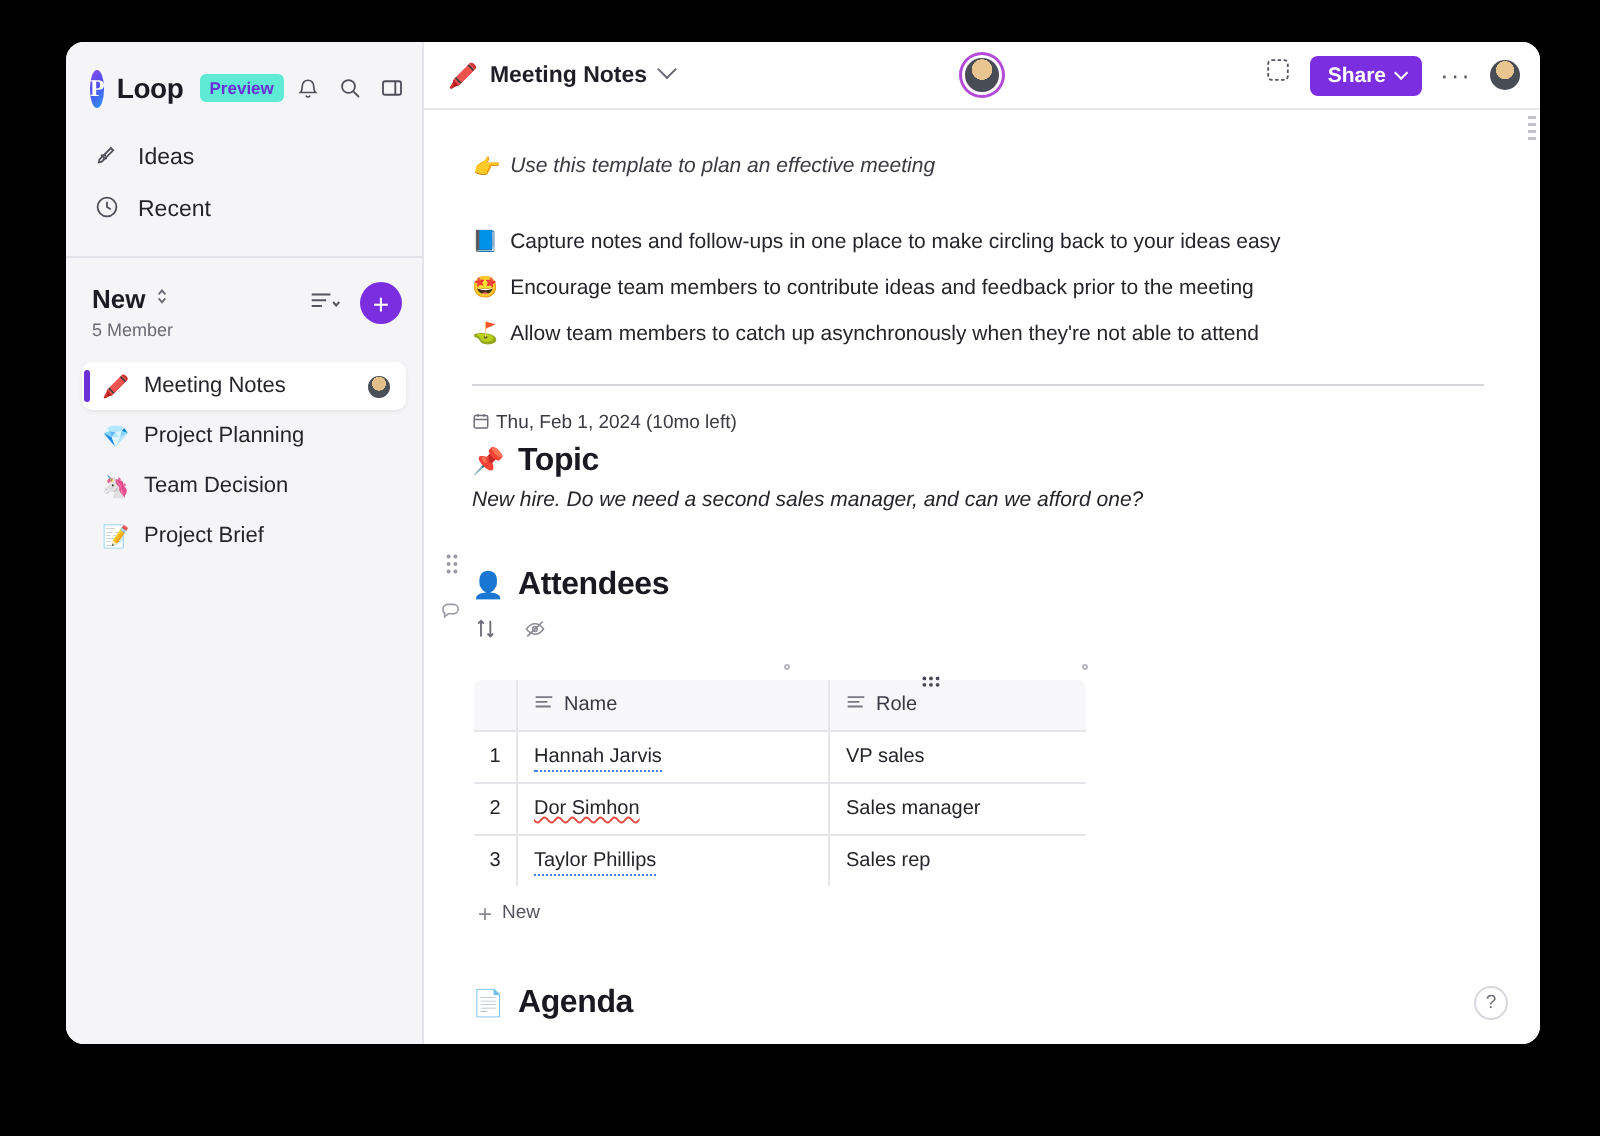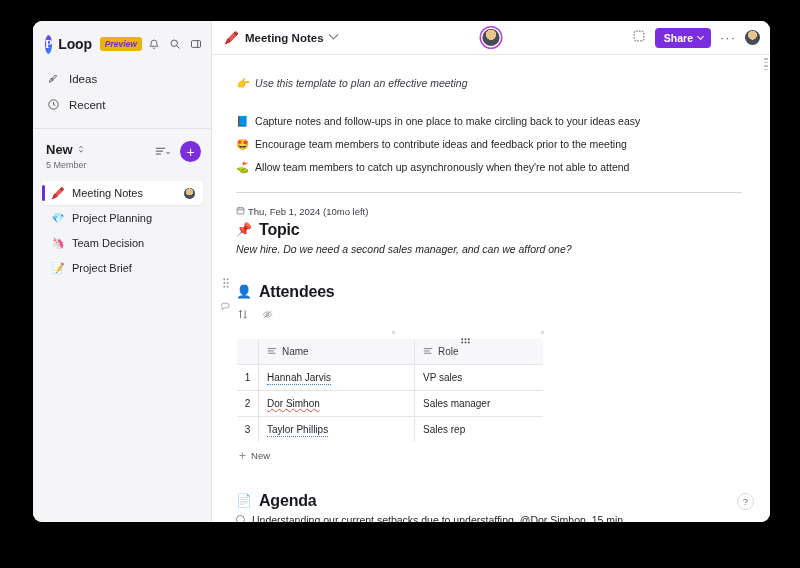--- a/index.html
+++ b/index.html
@@ -43,24 +43,23 @@
     background: linear-gradient(135deg, #8a4ff0 0%, #4f4ff0 45%, #2a9df4 100%);
     display: flex; align-items: center; justify-content: center;
     color: #fff; font-size: 12px; font-weight: 700;
     font-family: "Liberation Serif", serif;
     line-height: 1;
   }
   .loop-name {
     font-size: 14px; font-weight: 700; color: #1c1a22; letter-spacing: -0.2px;
   }
   .preview-badge {
-    font-size: 8.5px; color: #6b2fd6; background: #eab308;
+    font-size: 8.5px; color: #6b2fd6; background: #5eead4;
     border-radius: 3px; padding: 2px 5px; font-weight: 600;
     margin-left: 2px;
-    font-style: italic;
   }
   .sb-icons {
     margin-left: auto; display: flex; align-items: center; gap: 9px;
   }
   .sb-icons svg { display: block; }
 
   .sb-nav { padding: 4px 8px 10px 8px; }
   .sb-navitem {
     display: flex; align-items: center; gap: 9px;
     height: 26px; padding: 0 6px; border-radius: 4px;
@@ -505,24 +504,20 @@
         <div class="new-row">
           <span class="plus-g">+</span>
           <span>New</span>
         </div>
 
         <div class="agenda-wrap">
           <div class="sec-h">
             <span class="sh-emoji">📄</span>
             <span>Agenda</span>
           </div>
-          <div class="agenda-item">
-            <span class="radio-o"></span>
-            <span>Understanding our current setbacks due to understaffing, @Dor Simhon, 15 min</span>
-          </div>
         </div>
 
       </div>
     </div>
 
     <div class="help-btn">?</div>
   </div>
 </div>
 
 </body></html>

